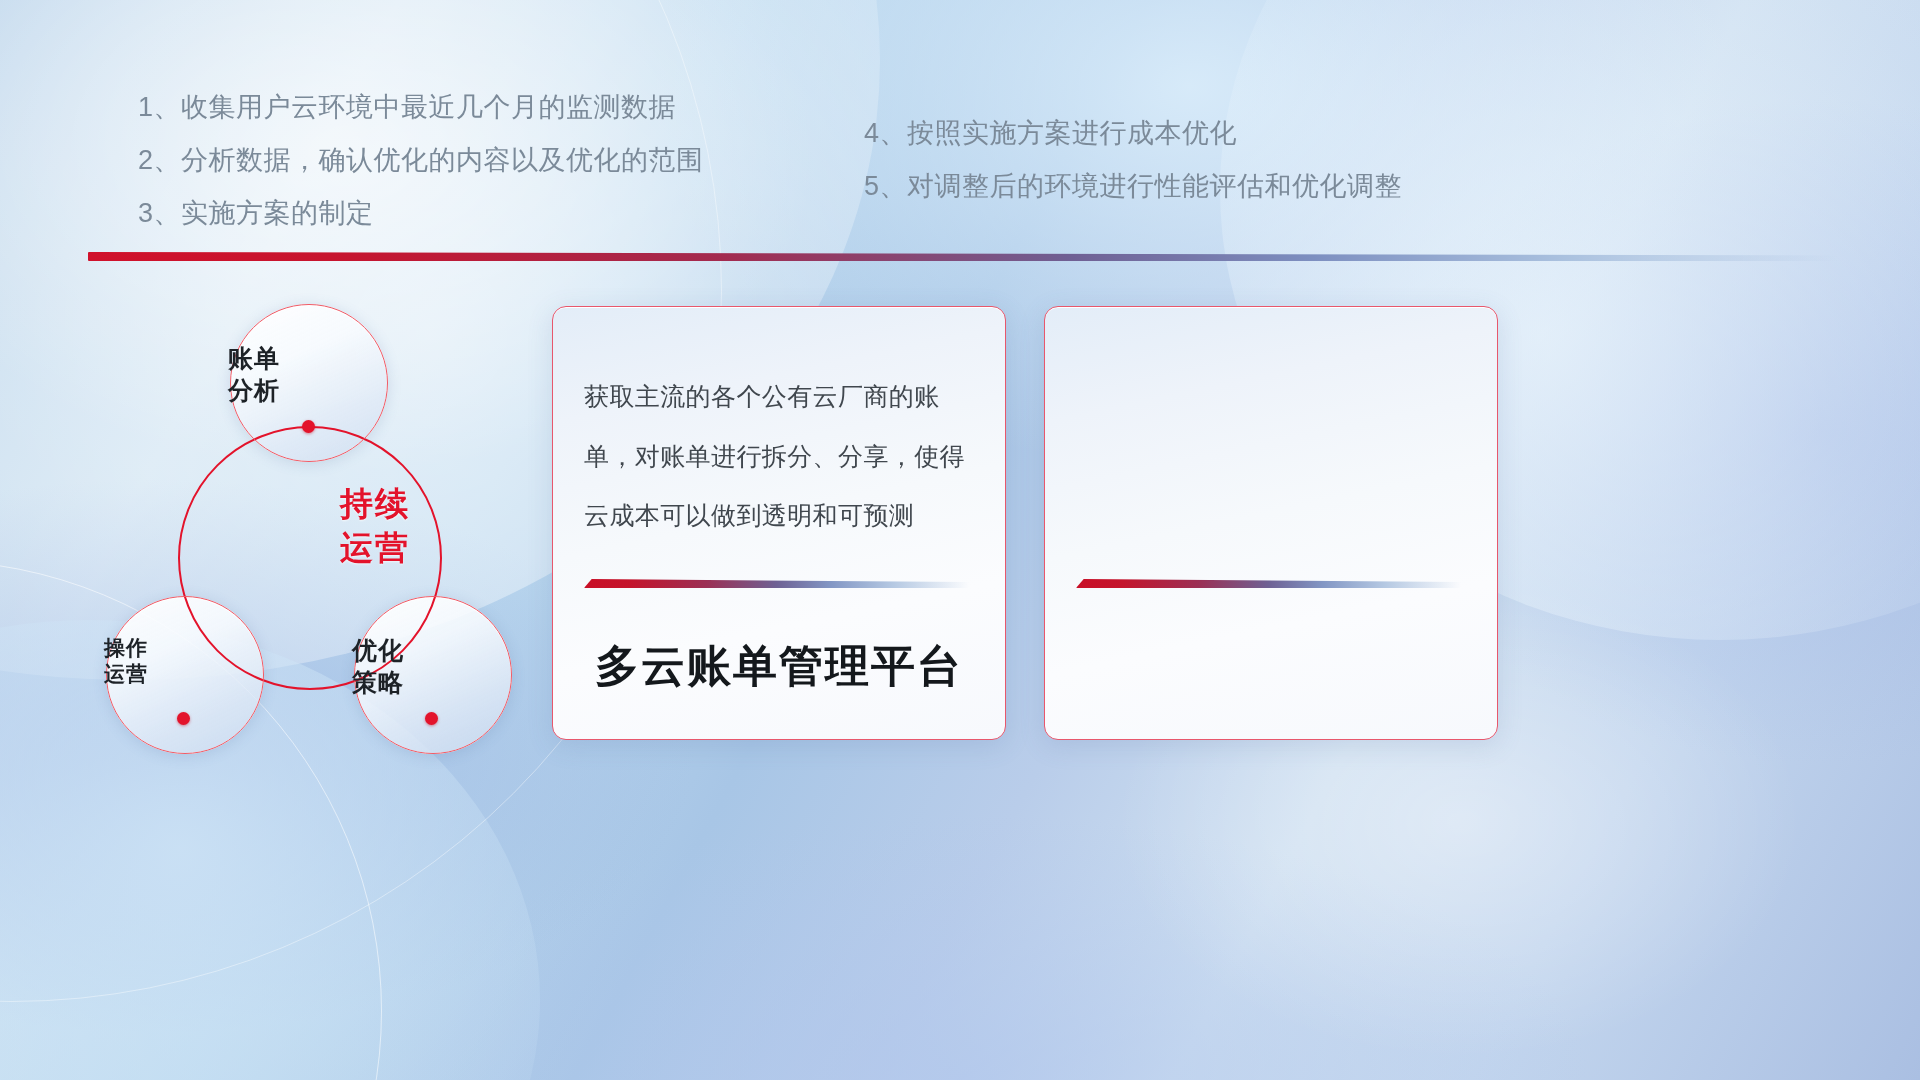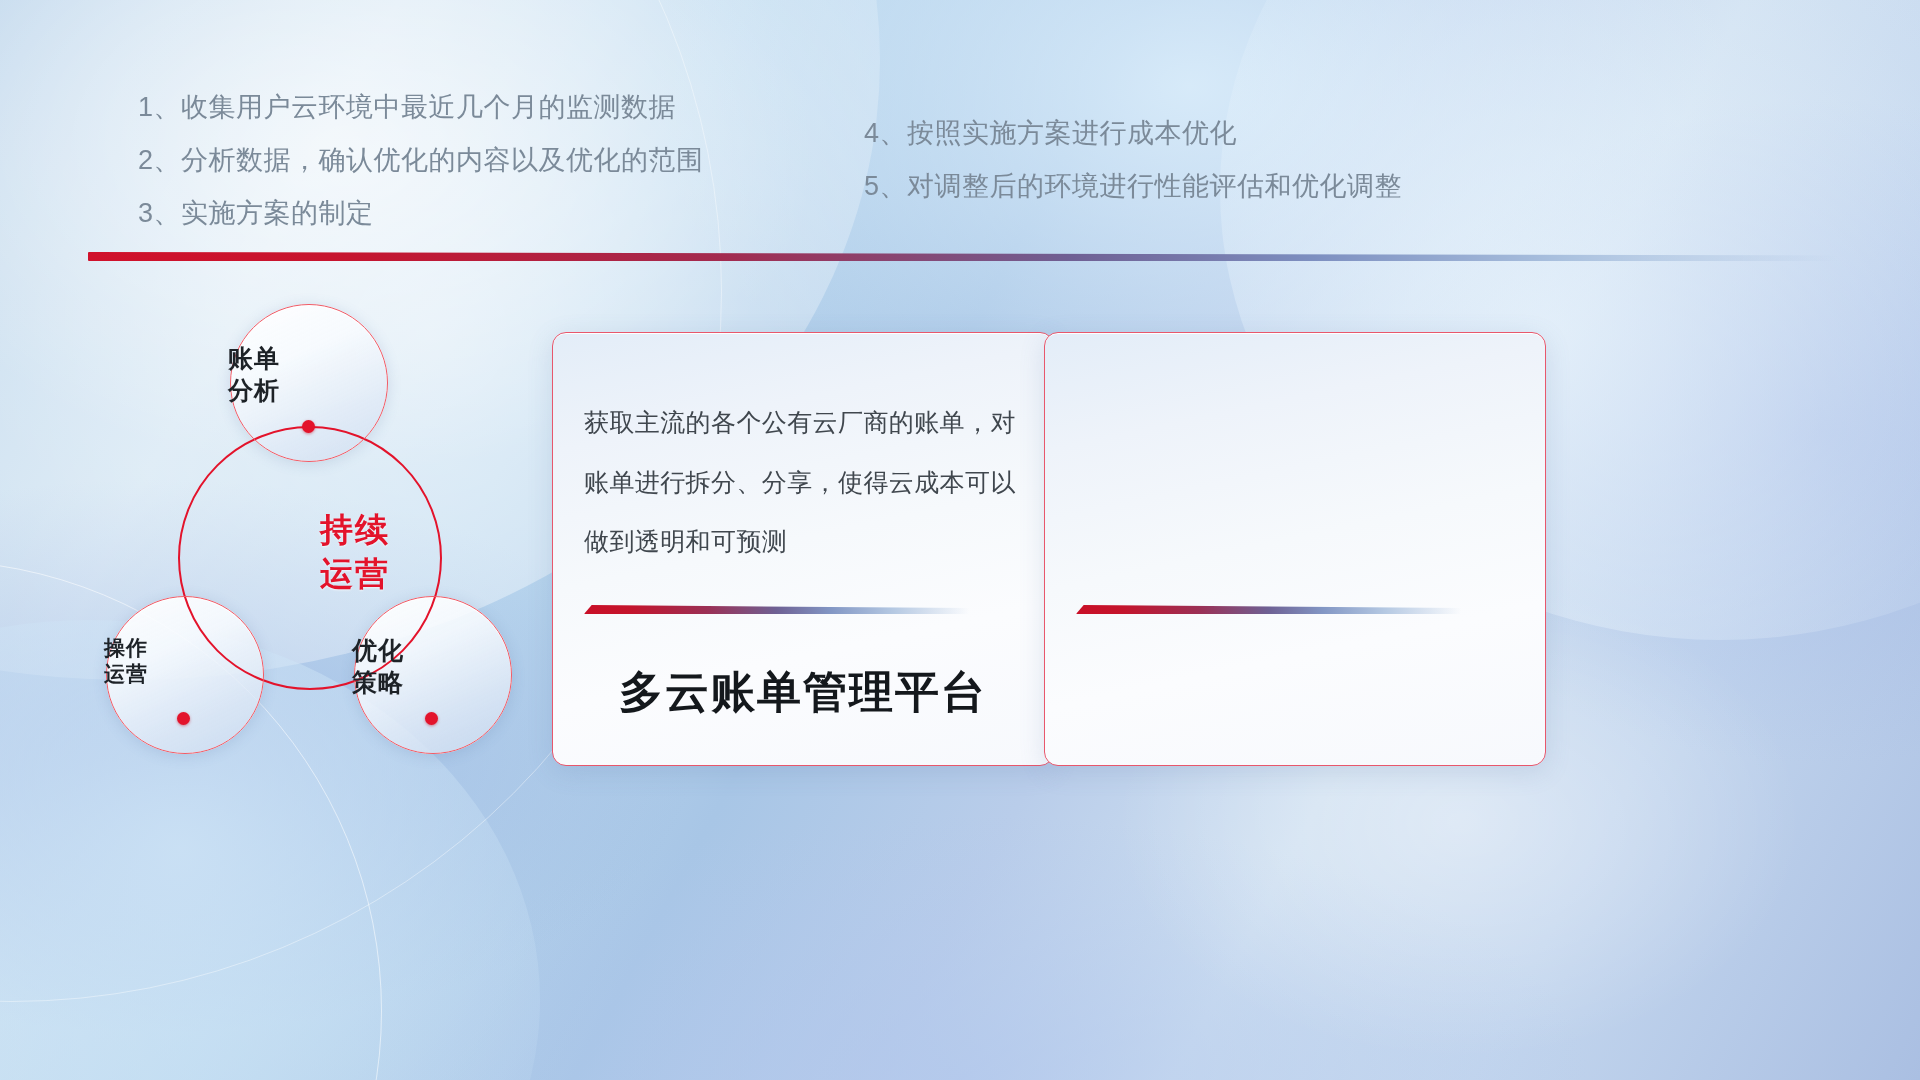--- a/index.html
+++ b/index.html
@@ -75,35 +75,33 @@
   #d-br{left:347px;top:422px;}
   .clabel{
     position:absolute;text-align:left;color:#1d2227;
     font-size:25px;font-weight:700;line-height:1.26;letter-spacing:1px;
     width:160px;
   }
   #l-top{left:150px;top:53px;}
   #l-bl{left:26px;top:345px;font-size:21px;}
   #l-br{left:274px;top:345px;font-size:25px;}
   #l-center{
-    position:absolute;left:177px;top:192px;width:200px;text-align:center;
+    position:absolute;left:197px;top:192px;width:200px;text-align:center;
     color:#e3132b;font-size:33px;font-weight:800;line-height:1.32;letter-spacing:2px;
     text-shadow:0 1px 2px rgba(255,255,255,.7);
-    margin-top:26px;
   }
 
   
   .card{
-    position:absolute;top:332px;width:452px;height:432px;
+    position:absolute;top:306px;width:452px;height:432px;
     border-radius:14px;
     border:1.6px solid #e8576c;
     background:linear-gradient(168deg,#e3edf8 0%,#eef3fa 22%,#f6f9fc 48%,#fbfcfe 70%,#f7f9fd 100%);
     box-shadow:0 6px 26px rgba(80,110,160,.16), inset 0 1px 0 rgba(255,255,255,.95);
     overflow:hidden;
-    padding-left:48px;
   }
   #card1{left:552px;}
   #card2{left:1044px;}
   .cbody{
     position:absolute;left:31px;right:28px;top:60px;
     color:#40474e;font-size:25px;line-height:2.38;letter-spacing:.4px;
   }
   .cdiv{
     position:absolute;left:31px;width:385px;height:9px;top:272px;
     background:linear-gradient(90deg,#c90f27 0%,#c4142c 12%,#9b3055 32%,#6e6194 50%,#8296c4 64%,#b4c8e2 80%,rgba(214,228,242,0) 100%);

